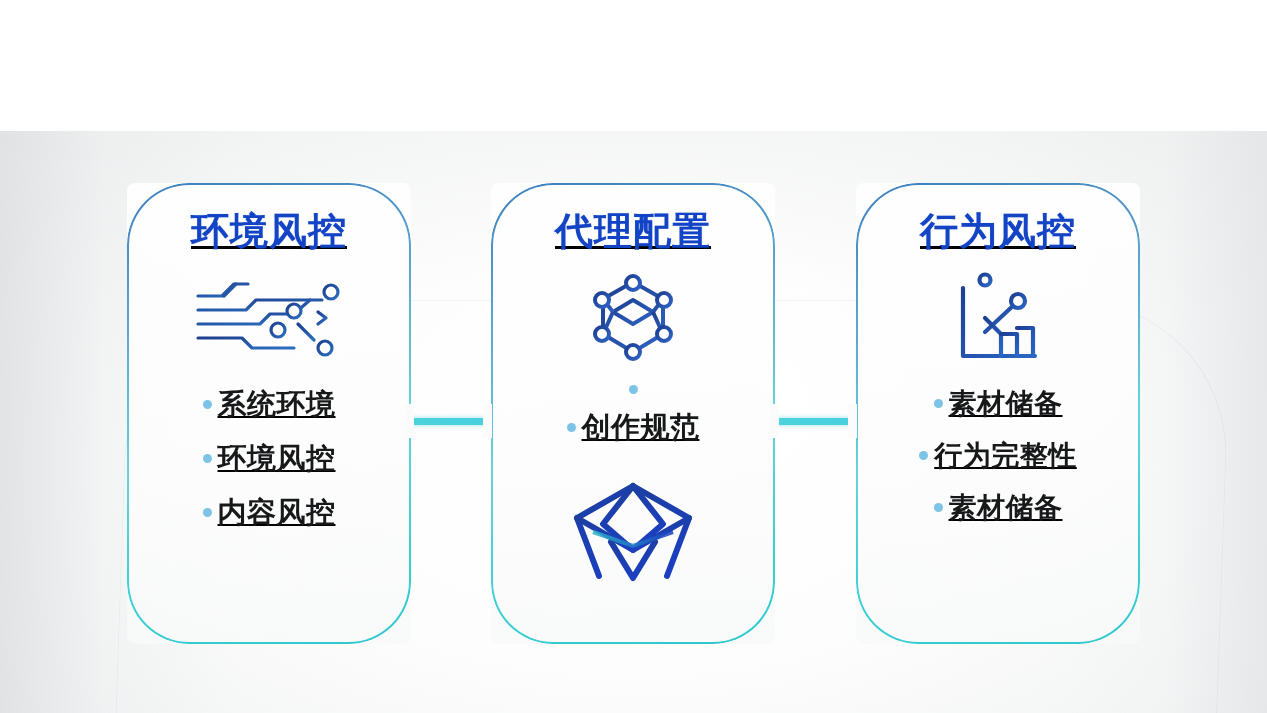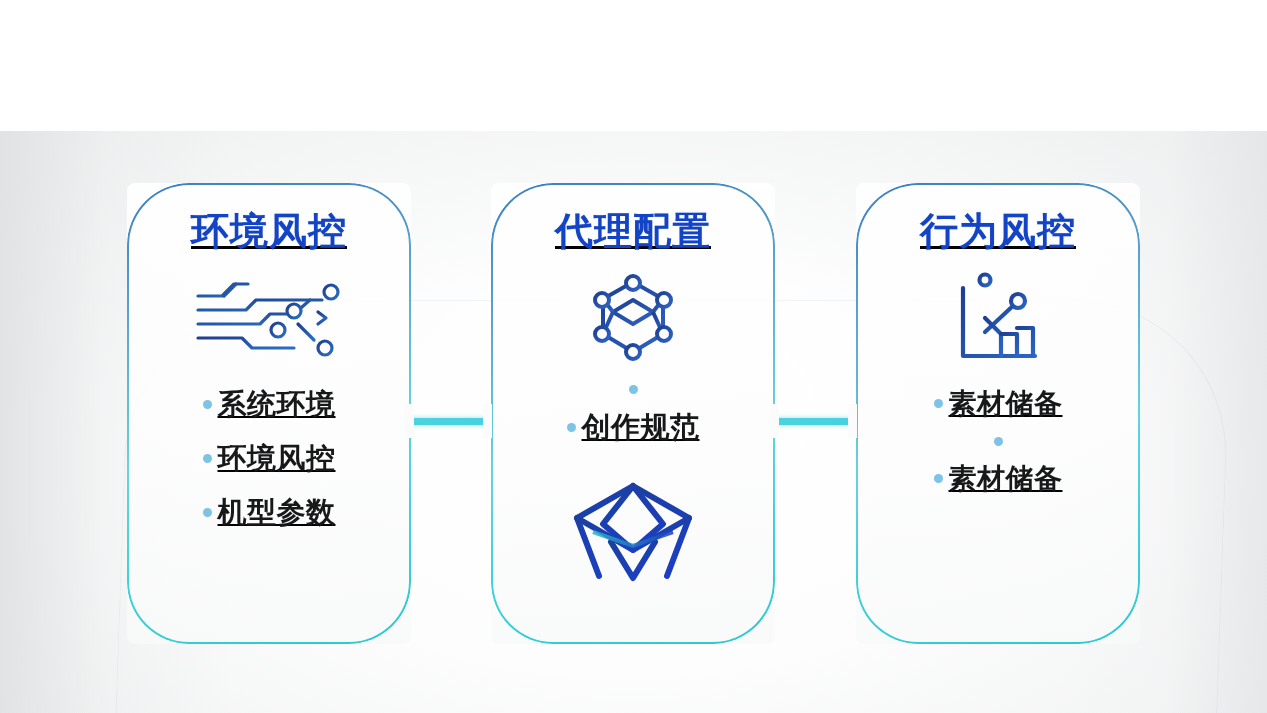--- a/index.html
+++ b/index.html
@@ -261,21 +261,21 @@
           <li class="bullet">
             <span class="bullet-dot"></span>
             <span class="bullet-text">系统环境</span>
           </li>
           <li class="bullet">
             <span class="bullet-dot"></span>
             <span class="bullet-text">环境风控</span>
           </li>
           <li class="bullet">
             <span class="bullet-dot"></span>
-            <span class="bullet-text">机型参数</span>
+            <span class="bullet-text">内容风控</span>
           </li>
         </ul>
       </div>
     </div>
 
     <div class="card card-2">
       <div class="card-inner">
         <div class="card-title">代理配置</div>
 
         <div class="card-icon">
@@ -372,20 +372,21 @@
           </svg>
         </div>
 
         <ul class="bullets">
           <li class="bullet">
             <span class="bullet-dot"></span>
             <span class="bullet-text">素材储备</span>
           </li>
           <li class="bullet">
             <span class="bullet-dot"></span>
+            <span class="bullet-text">行为完整性</span>
           </li>
           <li class="bullet">
             <span class="bullet-dot"></span>
             <span class="bullet-text">素材储备</span>
           </li>
         </ul>
       </div>
     </div>
 
     <div class="card-notch notch-a"></div>

